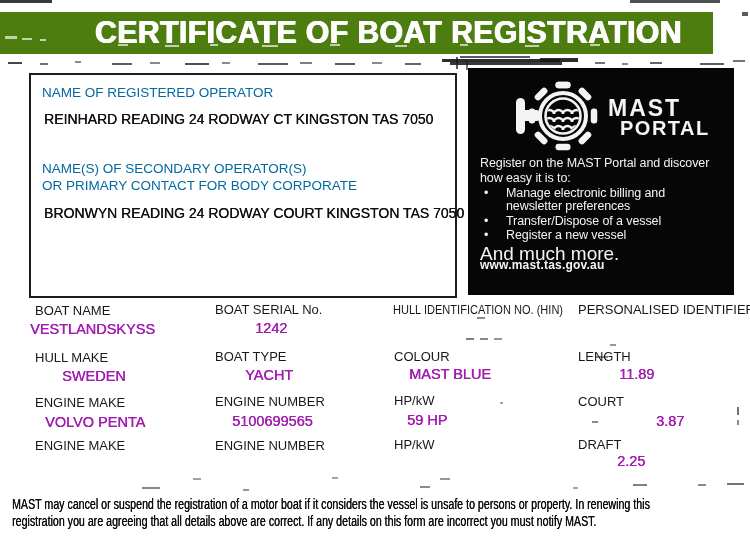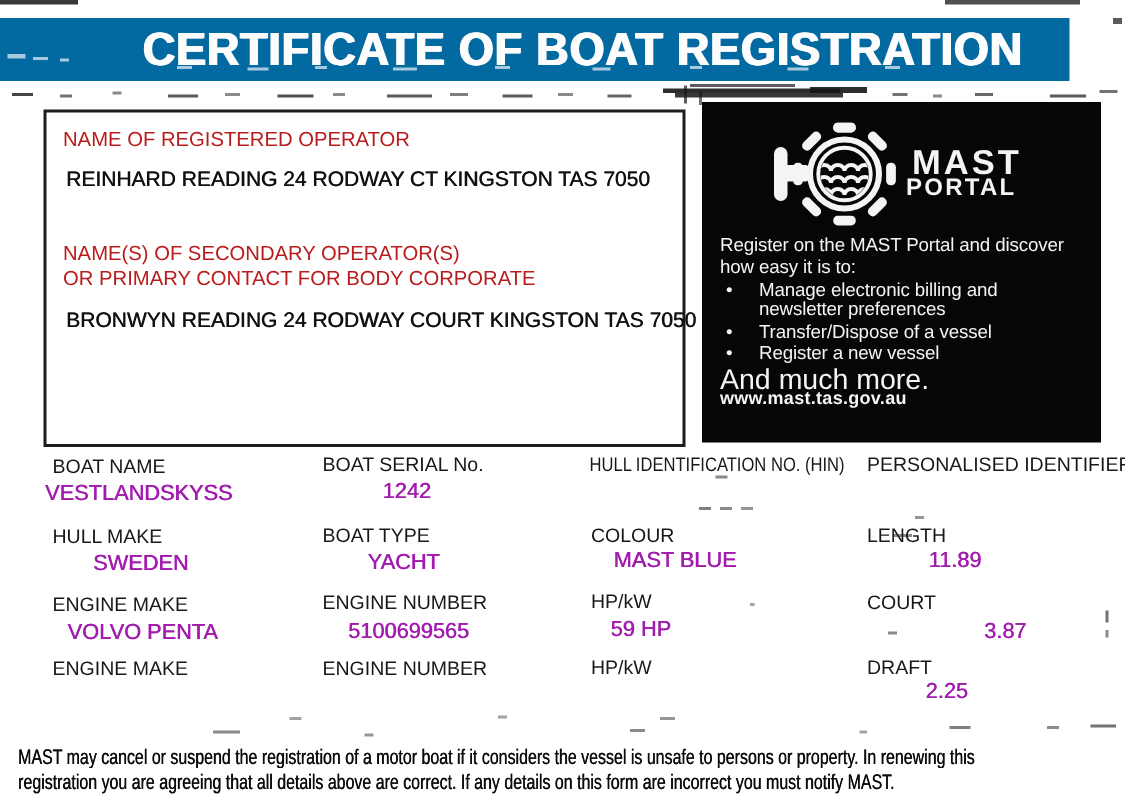--- a/index.html
+++ b/index.html
@@ -1,37 +1,37 @@
 <!DOCTYPE html>
 <html><head>
 <meta charset="utf-8">
 <style>
   html,body{margin:0;padding:0;background:#e8e8e8;}
   .page{
     position:relative;width:750px;height:536px;background:#ffffff;
     font-family:"Liberation Sans",sans-serif;color:#141414;overflow:hidden;
   }
   
-  .banner{position:absolute;left:0;top:12px;width:713px;height:42px;background:#0369a1;}
+  .banner{position:absolute;left:0;top:12px;width:713px;height:42px;background:#4d7c0f;}
   .banner-title{
     position:absolute;left:95px;top:0;height:42px;line-height:42px;white-space:nowrap;
     color:#fdfdfd;font-size:31px;font-weight:700;letter-spacing:.5px;
     text-shadow:.8px 0 0 #fdfdfd,-.4px 0 0 #fdfdfd;transform:scaleX(.97);transform-origin:0 50%;
   }
   
   .op-box{position:absolute;left:29px;top:73px;width:424px;height:221px;border:2px solid #1d1d1d;background:#fff;}
   .op-box div{position:absolute;white-space:nowrap;}
-  .op-lbl{font-size:13.5px;color:#b91c1c;}
+  .op-lbl{font-size:13.5px;color:#0369a1;}
   .op-val{font-size:14px;color:#111;text-shadow:.35px 0 0 currentColor;}
   
   .mast{position:absolute;left:468px;top:68px;width:266px;height:227px;background:#060606;color:#f4f4f4;}
   .mast div{position:absolute;white-space:nowrap;}
   .mast-logo{position:absolute;left:46px;top:13px;}
   .mast-word{left:140px;top:27px;font-size:23px;font-weight:700;letter-spacing:2px;}
-  .mast-sub{left:136px;top:49px;font-size:16px;font-weight:700;letter-spacing:1.5px;}
+  .mast-sub{left:152px;top:49px;font-size:20px;font-weight:700;letter-spacing:1.5px;}
   .m-line{font-size:12.5px;letter-spacing:-.1px;}
   .m-bullet::before{content:"\2022";position:absolute;left:-22px;top:0;}
   .m-more{font-size:19px;}
   .m-web{font-size:12px;font-weight:700;letter-spacing:.2px;}
   
   .lbl{position:absolute;font-size:13px;color:#181818;white-space:nowrap;}
   .lbl.cond{transform:scaleX(.85);transform-origin:0 50%;}
   .val{position:absolute;font-size:14.5px;color:#a21caf;white-space:nowrap;text-shadow:.4px 0 0 currentColor;}
   
   .foot{position:absolute;left:12px;font-size:14px;color:#0c0c0c;white-space:nowrap;

